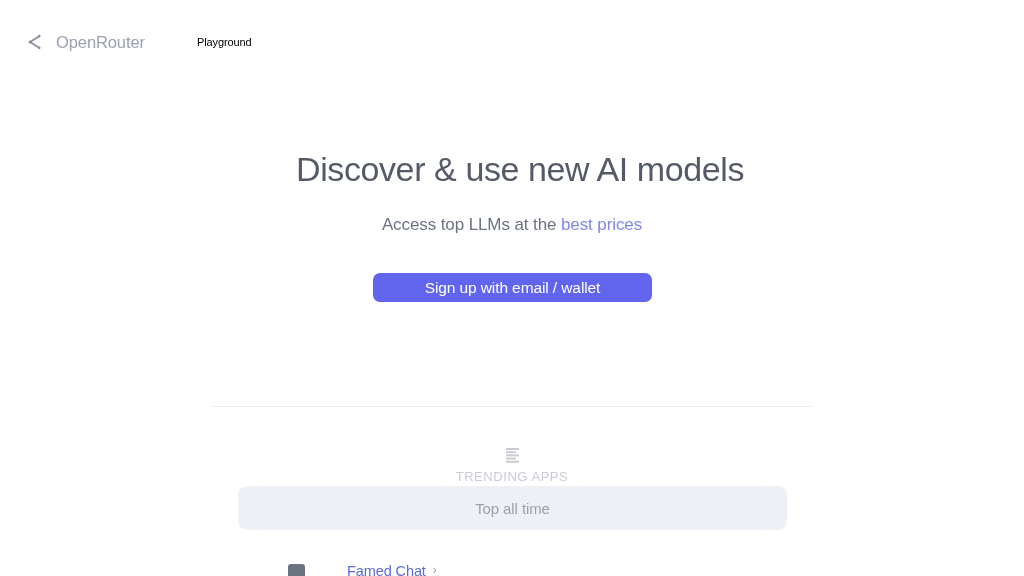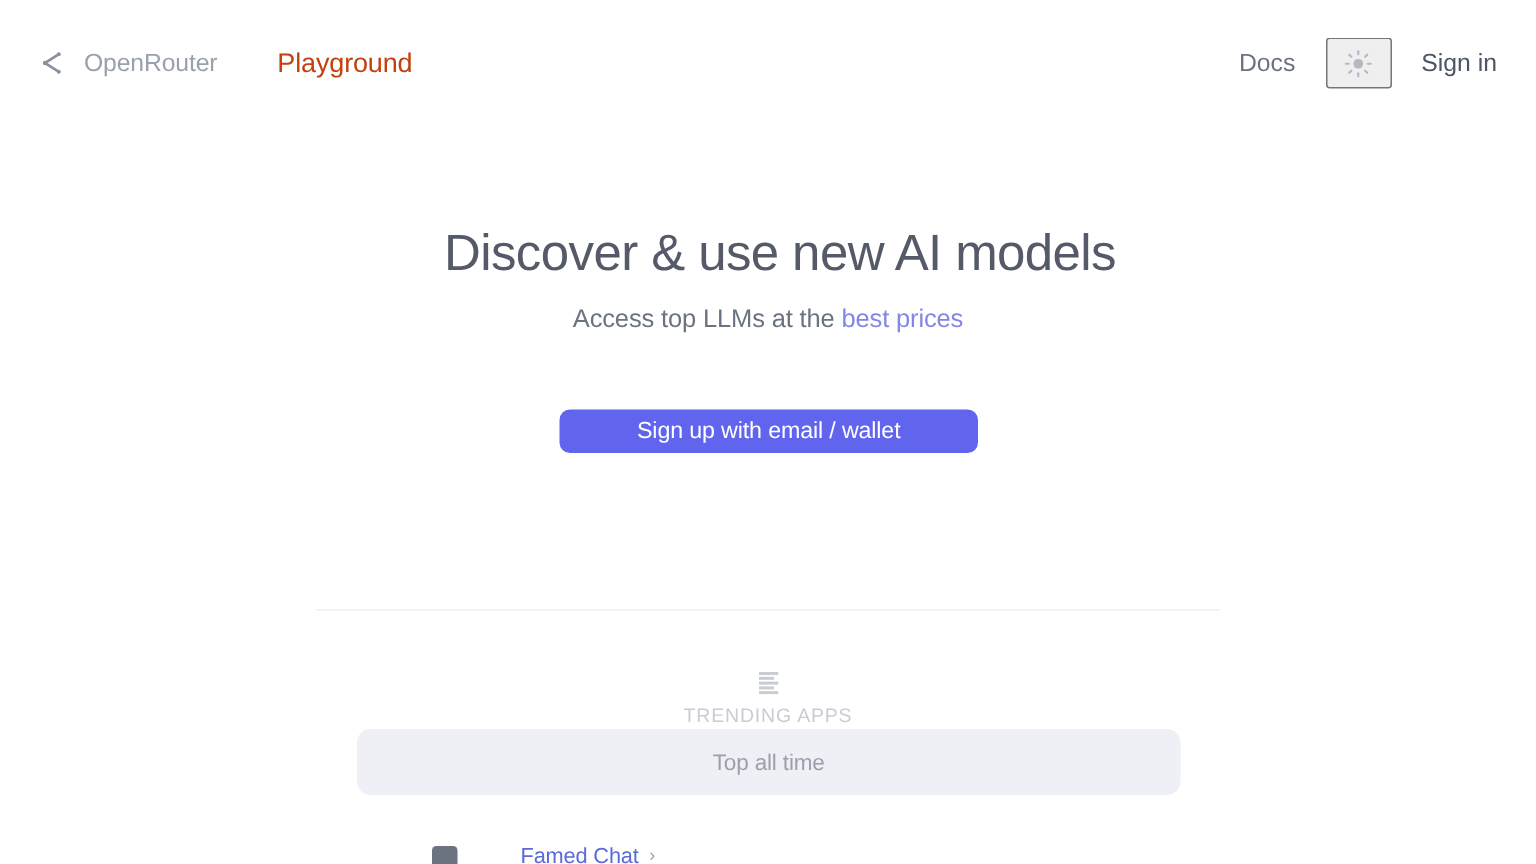--- a/index.html
+++ b/index.html
@@ -16,41 +16,41 @@
     position:absolute; top:0; left:0; width:1024px; height:84px;
     display:flex; align-items:center;
   }
   .header-left { display:flex; align-items:center; padding-left:25px; }
   .brand { display:flex; align-items:center; gap:11px; }
   .brand-icon { width:20px; height:20px; display:block; color:#8b90a0; }
   .brand-name {
     font-size:16.5px; color:#9aa0ae; letter-spacing:-0.1px;
   }
   .nav-link {
-    font-size:18px; color:#c2410c; margin-left:40px; letter-spacing:-0.1px;
+    font-size:11px; color:#000000; margin-left:52px; letter-spacing:-0.1px;
   }
   .header-right {
     margin-left:auto; display:flex; align-items:center; padding-right:26px; gap:0;
   }
   .header-right .docs { font-size:16.5px; color:#6b7280; }
   .theme-toggle {
     width:44px; height:34px; display:flex; align-items:center; justify-content:center;
     margin:0 20px;
   }
   .sun-icon { width:19px; height:19px; display:block; color:#b4b8c2; }
   .signin { font-size:16.5px; color:#4b5563; }
 
   
   .hero { position:absolute; top:0; left:0; width:1024px; text-align:center; }
   .hero-title {
     position:absolute; top:150px; left:0; width:1024px;
     font-size:34px; font-weight:400; color:#545a68; letter-spacing:-0.4px;padding-left:16px;
   }
   .hero-sub {
-    position:absolute; top:203px; left:0; width:1024px;
+    position:absolute; top:215px; left:0; width:1024px;
     font-size:17px; color:#6b7280; letter-spacing:-0.1px;
   }
   .hero-sub .hl { color:#8287e6; font-weight:500; }
   .cta {
     position:absolute; top:273px; left:373px;
     width:279px; height:29px; border:none; border-radius:7px;
     background:#6165ee; color:#ffffff;
     font-family:"Liberation Sans", sans-serif;
     font-size:15.5px; font-weight:500; letter-spacing:-0.1px;
     cursor:pointer;
@@ -122,39 +122,20 @@
           <circle cx="6" cy="12" r="1.8" fill="currentColor" stroke="none"></circle>
           <line x1="15.6" y1="5.9" x2="7.4" y2="11.1"></line>
           <line x1="7.4" y1="12.9" x2="15.6" y2="18.1"></line>
         </svg>
       </span>
       <span class="brand-name">OpenRouter</span>
     </a>
     <a class="nav-link">Playground</a>
   </div>
 
-  <div class="header-right">
-    <a class="docs">Docs</a>
-    <button class="theme-toggle">
-      <span class="sun-icon">
-        <svg viewBox="0 0 24 24" width="19" height="19" fill="none" stroke="currentColor" stroke-width="1.8" stroke-linecap="round">
-          <circle cx="12" cy="12" r="4.1" fill="currentColor" stroke="none"></circle>
-          <line x1="12" y1="1.5" x2="12" y2="4"></line>
-          <line x1="12" y1="20" x2="12" y2="22.5"></line>
-          <line x1="1.5" y1="12" x2="4" y2="12"></line>
-          <line x1="20" y1="12" x2="22.5" y2="12"></line>
-          <line x1="4.4" y1="4.4" x2="6.2" y2="6.2"></line>
-          <line x1="17.8" y1="17.8" x2="19.6" y2="19.6"></line>
-          <line x1="19.6" y1="4.4" x2="17.8" y2="6.2"></line>
-          <line x1="6.2" y1="17.8" x2="4.4" y2="19.6"></line>
-        </svg>
-      </span>
-    </button>
-    <a class="signin">Sign in</a>
-  </div>
 </div>
 
 <div class="hero">
   <h1 class="hero-title">Discover &amp; use new AI models</h1>
   <p class="hero-sub">
     <span>Access top LLMs at the </span><a class="hl">best prices</a>
   </p>
   <button class="cta">Sign up with email / wallet</button>
 </div>
 

